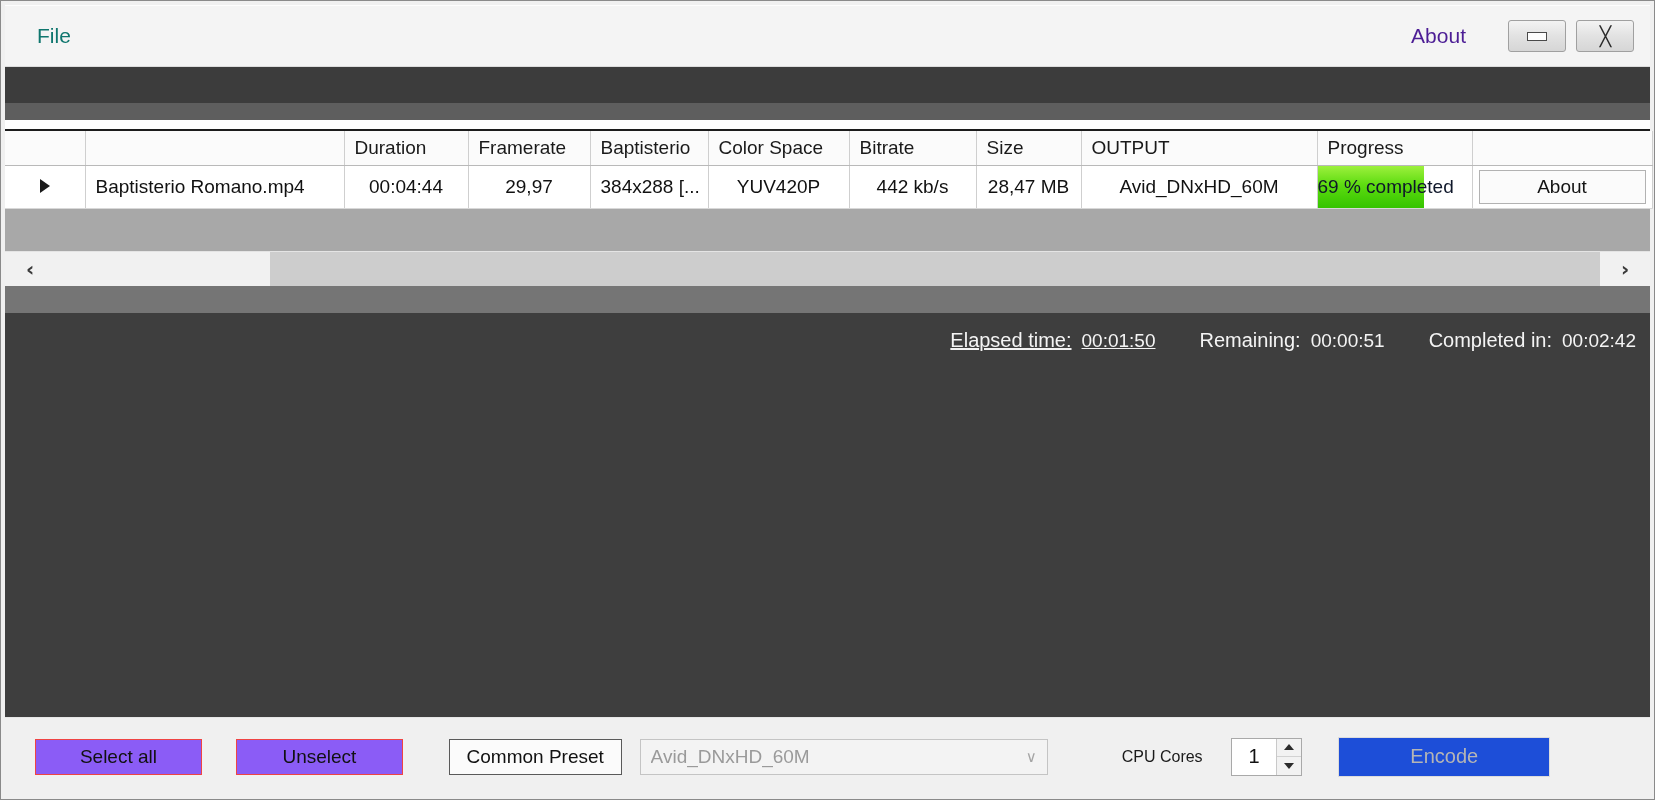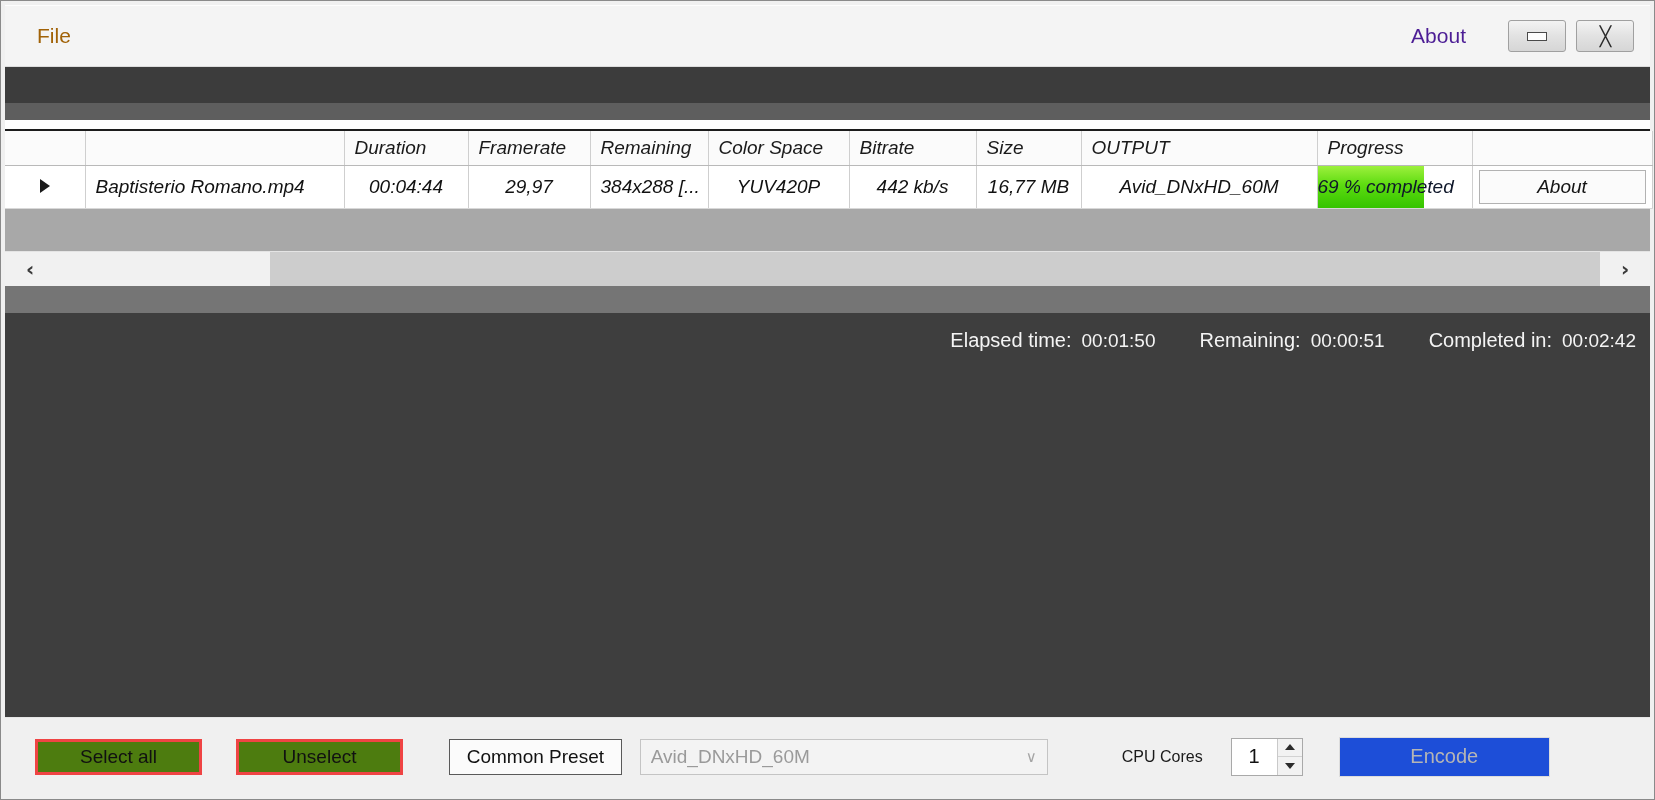--- a/index.html
+++ b/index.html
@@ -35,21 +35,21 @@
     border-bottom: 1px solid #dcdcdc;
     display: flex;
     align-items: center;
     box-sizing: border-box;
     padding: 0 14px 0 0;
     margin: 4px 4px 0 4px;
     border-top: 1px solid #fdfdfd;
   }
   .menu-item {
     font-size: 21px;
-    color: #a16207;
+    color: #0f766e;
     padding: 6px 18px;
     margin-left: 14px;
     cursor: default;
     white-space: nowrap;
   }
   .titlebar-spacer { flex: 1 1 auto; }
   .about-label {
     font-size: 21px;
     color: #4c1d95;
     margin-right: 170px;
@@ -110,21 +110,20 @@
   .table-wrap {
     margin: 0 4px;
     background: #ffffff;
     border-top: 2px solid #1c1c1c;
     box-sizing: border-box;
   }
   table.filetable {
     border-collapse: collapse;
     width: 1647px;
     table-layout: fixed;
-    font-style: italic;
   }
   table.filetable th {
     background: #fbfbfb;
     font-weight: normal;
     font-size: 19px;
     color: #1a1a1a;
     text-align: left;
     padding: 6px 10px;
     height: 32px;
     border-right: 1px solid #cfcfcf;
@@ -273,21 +272,21 @@
     position: absolute;
     right: 14px;
     top: 16px;
     display: flex;
     align-items: baseline;
     gap: 0px;
     color: #f2f2f2;
     white-space: nowrap;
   }
   .status-group { display: flex; align-items: baseline; margin-left: 44px; }
-  .status-group:first-child { margin-left: 0; }
+  .status-group:first-child { margin-left: 0; text-decoration: underline; }
   .status-label {
     font-size: 20px;
     color: #f4f4f4;
   }
   .status-value {
     font-size: 19px;
     color: #f4f4f4;
     margin-left: 10px;
     font-family: "Liberation Sans", sans-serif;
   }
@@ -300,22 +299,22 @@
     background: #f0f0f0;
     border-top: 1px solid #e6e6e6;
     display: flex;
     align-items: center;
     padding: 0 24px;
     box-sizing: border-box;
     gap: 18px;
   }
   .tb-btn {
     height: 36px;
-    border: 3px solid #ef4444;
-    background: #4d7c0f;
+    border: 1px solid #ef4444;
+    background: #8b5cf6;
     font-size: 19px;
     color: #111111;
     font-family: "Liberation Sans", sans-serif;
     cursor: default;
     display: flex;
     align-items: center;
     justify-content: center;
     box-sizing: border-box;
     white-space: nowrap;
   }
@@ -457,41 +456,41 @@
         <col class="c-out">
           <col class="c-prog">
           <col class="c-act">
       </colgroup>
       <thead>
         <tr>
           <th></th>
           <th></th>
           <th>Duration</th>
           <th>Framerate</th>
-          <th>Remaining</th>
+          <th>Baptisterio</th>
           <th>Color Space</th>
           <th>Bitrate</th>
           <th>Size</th>
           <th>OUTPUT</th>
           <th>Progress</th>
           <th></th>
         </tr>
       </thead>
       <tbody>
         <tr>
           <td class="rowsel">
             <span class="row-arrow"></span>
           </td>
           <td class="left">Baptisterio Romano.mp4</td>
           <td>00:04:44</td>
           <td>29,97</td>
           <td>384x288 [...</td>
           <td>YUV420P</td>
           <td>442 kb/s</td>
-          <td>16,77 MB</td>
+          <td>28,47 MB</td>
           <td>Avid_DNxHD_60M</td>
           <td class="progress-cell">
             <div class="progress-track">
               <div class="progress-fill" id="progress-fill" style="width: 69%;"></div>
             </div>
             <div class="progress-text">69 % completed</div>
           </td>
           <td class="action-cell">
             <div class="cancel-btn">About</div>
           </td>

